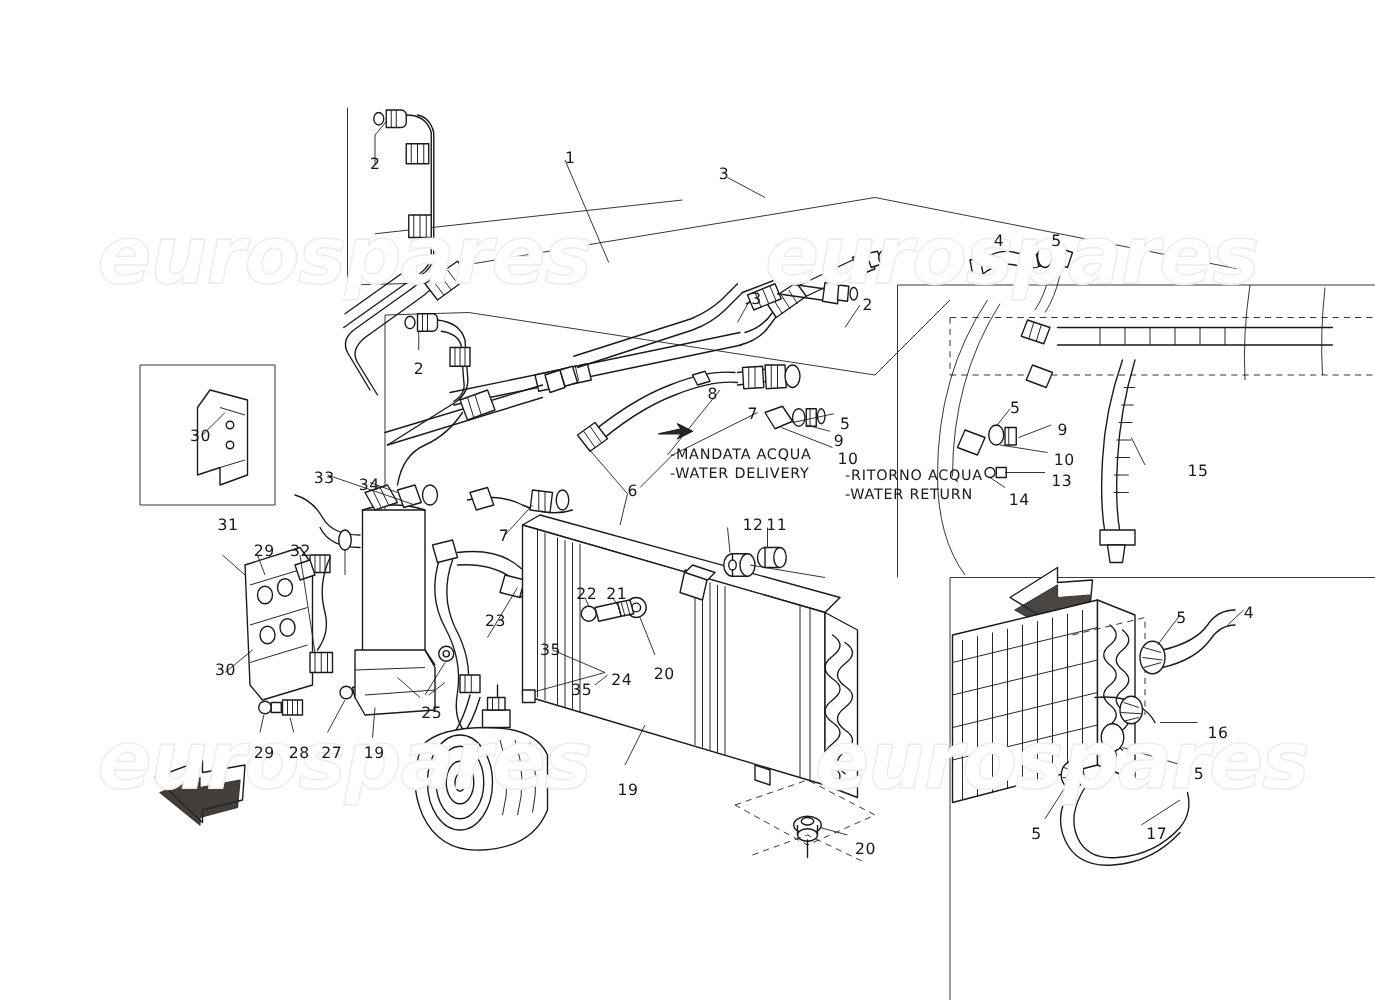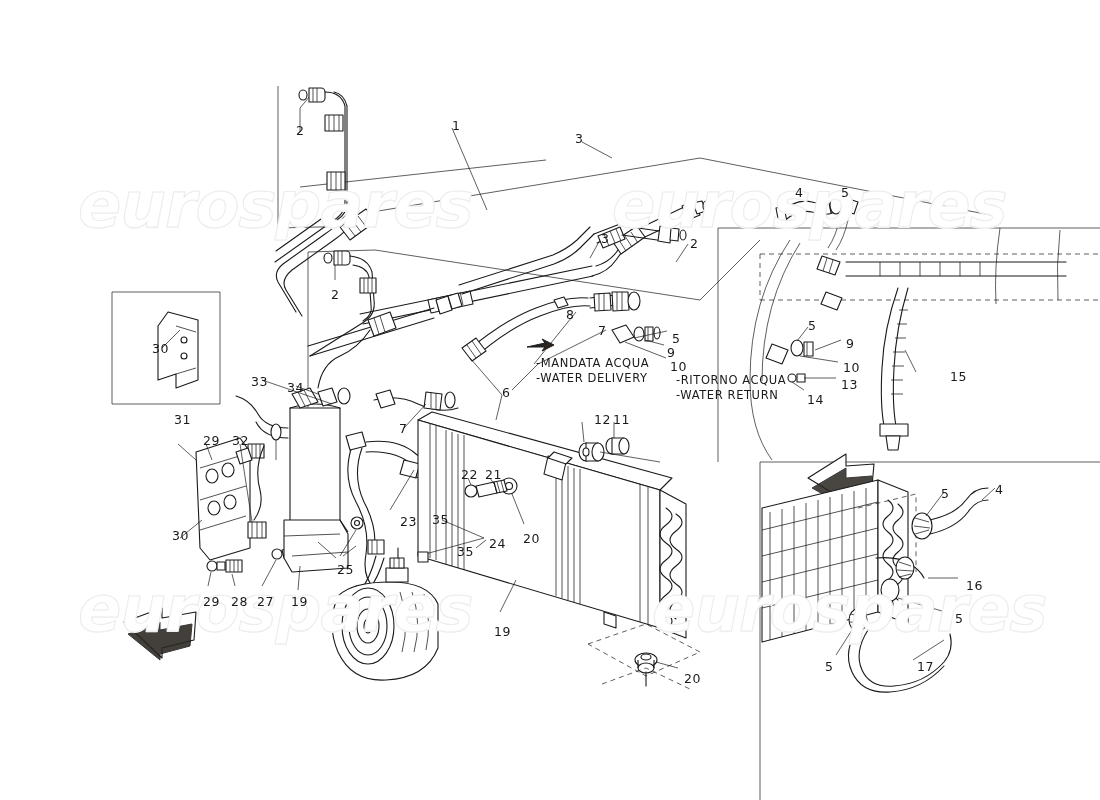--- a/index.html
+++ b/index.html
@@ -544,21 +544,21 @@
       <div class="lbl" style="left: 287px; top: 380px;">34</div>
       <div class="lbl" style="left: 174px; top: 412px;">31</div>
       <div class="lbl" style="left: 203px; top: 433px;">29</div>
       <div class="lbl" style="left: 232px; top: 433px;">32</div>
       <div class="lbl" style="left: 172px; top: 528px;">30</div>
       <div class="lbl" style="left: 203px; top: 594px;">29</div>
       <div class="lbl" style="left: 231px; top: 594px;">28</div>
       <div class="lbl" style="left: 257px; top: 594px;">27</div>
       <div class="lbl" style="left: 291px; top: 594px;">19</div>
       <div class="lbl" style="left: 337px; top: 562px;">25</div>
-      <div class="lbl" style="left: 388px; top: 514px; margin-left: 12px;">23</div>
+      <div class="lbl" style="left: 388px; top: 489px;">23</div>
       <div class="lbl" style="left: 399px; top: 421px;">7</div>
       <div class="lbl" style="left: 578px; top: 412px; margin-left: 16px;">12</div>
       <div class="lbl" style="left: 613px; top: 412px; text-align: right;">11</div>
       <div class="lbl" style="left: 461px; top: 467px;">22</div>
       <div class="lbl" style="left: 485px; top: 467px;">21</div>
       <div class="lbl" style="left: 523px; top: 531px;">20</div>
       <div class="lbl" style="left: 432px; top: 512px;">35</div>
       <div class="lbl" style="left: 457px; top: 544px;">35</div>
       <div class="lbl" style="left: 489px; top: 536px;">24</div>
       <div class="lbl" style="left: 494px; top: 624px;">19</div>

